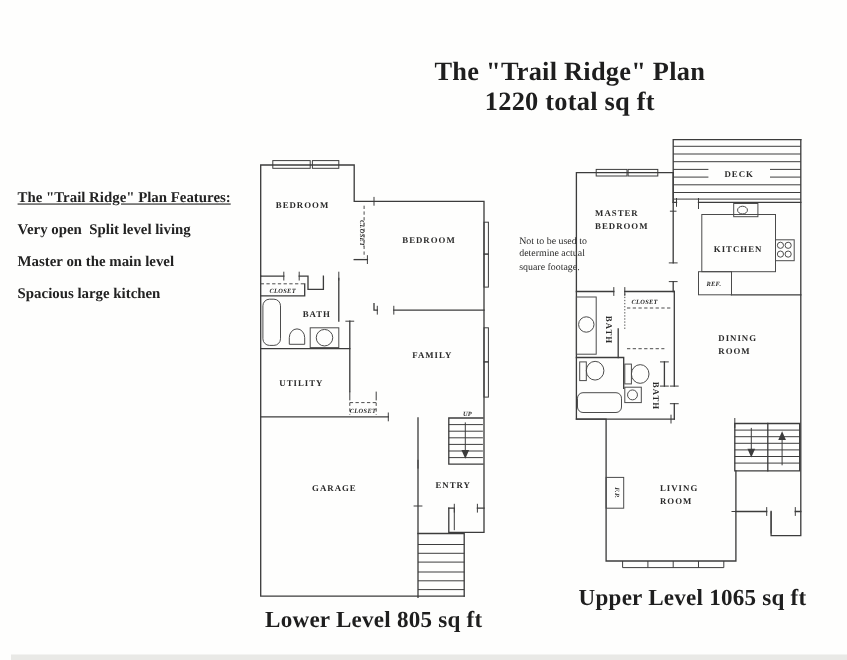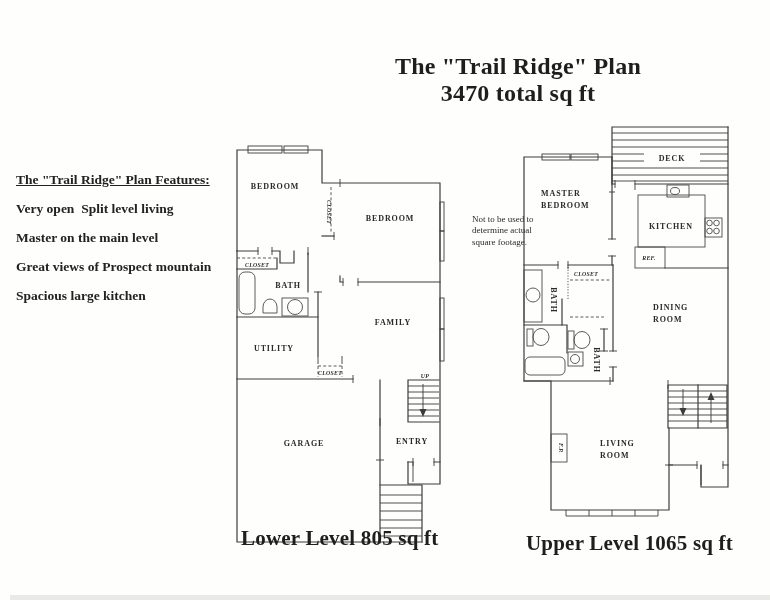--- a/index.html
+++ b/index.html
@@ -25,21 +25,21 @@
     margin-bottom:13px;line-height:1.18;white-space:pre-wrap;
   }
   .disclaimer{
     position:absolute;left:472px;top:214px;width:74px;
     font-weight:normal;font-size:9px;line-height:1.25;color:#2a2a2a;
   }
   .caption{
     position:absolute;font-weight:bold;font-size:21px;color:#1e1e1e;
     letter-spacing:.2px;white-space:nowrap;
   }
-  .caption.lower{left:241px;top:526px;}
+  .caption.lower{left:241px;top:551px;}
   .caption.upper{left:526px;top:531px;}
   svg.plan{position:absolute;overflow:visible;}
   svg.plan .w{stroke:#3c3c3c;stroke-width:1.2;fill:none;stroke-linecap:square;}
   svg.plan .t{stroke:#3c3c3c;stroke-width:0.9;fill:none;}
   svg.plan .fx{stroke:#4a4a4a;stroke-width:0.9;fill:none;}
   svg.plan .dash{stroke:#4a4a4a;stroke-width:0.9;fill:none;stroke-dasharray:3 2.2;}
   svg.plan .dot{stroke:#4a4a4a;stroke-width:0.9;fill:none;stroke-dasharray:1.2 1.6;}
   svg.plan text{font-family:"Liberation Serif", serif;font-weight:bold;fill:#2a2a2a;}
   svg.plan .rl{font-size:8px;letter-spacing:.9px;text-anchor:middle;}
   svg.plan .rls{font-size:8px;letter-spacing:.9px;text-anchor:start;}
@@ -47,28 +47,27 @@
   .scan-edge{
     position:absolute;left:10px;right:0;bottom:0;height:5px;
     background:#d7d7d3;opacity:.55;
   }
 </style>
 </head>
 <body>
 
 <div class="title-block">
   <div>The "Trail Ridge" Plan</div>
-  <div>3470 total sq ft</div>
+  <div>1220 total sq ft</div>
 </div>
 
 <div class="features">
   <div class="heading">The "Trail Ridge" Plan Features:</div>
   <div class="item">Very open  Split level living</div>
   <div class="item">Master on the main level</div>
-  <div class="item">Great views of Prospect mountain</div>
   <div class="item">Spacious large kitchen</div>
 </div>
 
 <div class="disclaimer">Not to be used to determine actual square footage.</div>
 
 <svg class="plan" style="left:230px;top:141px;" width="216" height="410" viewBox="0 0 216 410">
 
   <g>
     <path class="w" d="M7,110 V9 H92 V42 H210 V343 H178 V321"></path>
     <path class="w" d="M7,110 M7,9 M7,110 V401 H192"></path>

